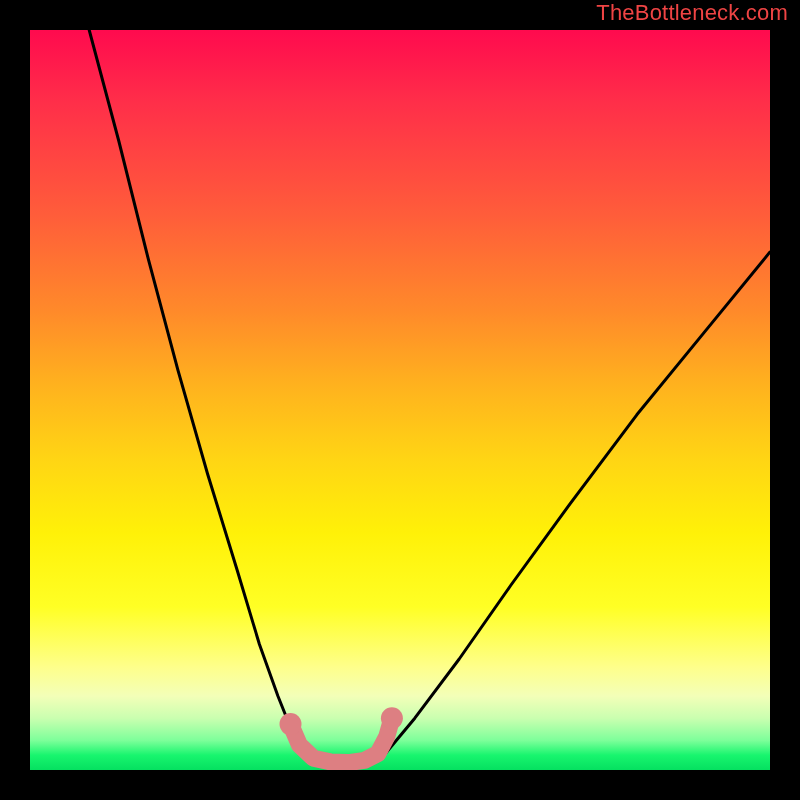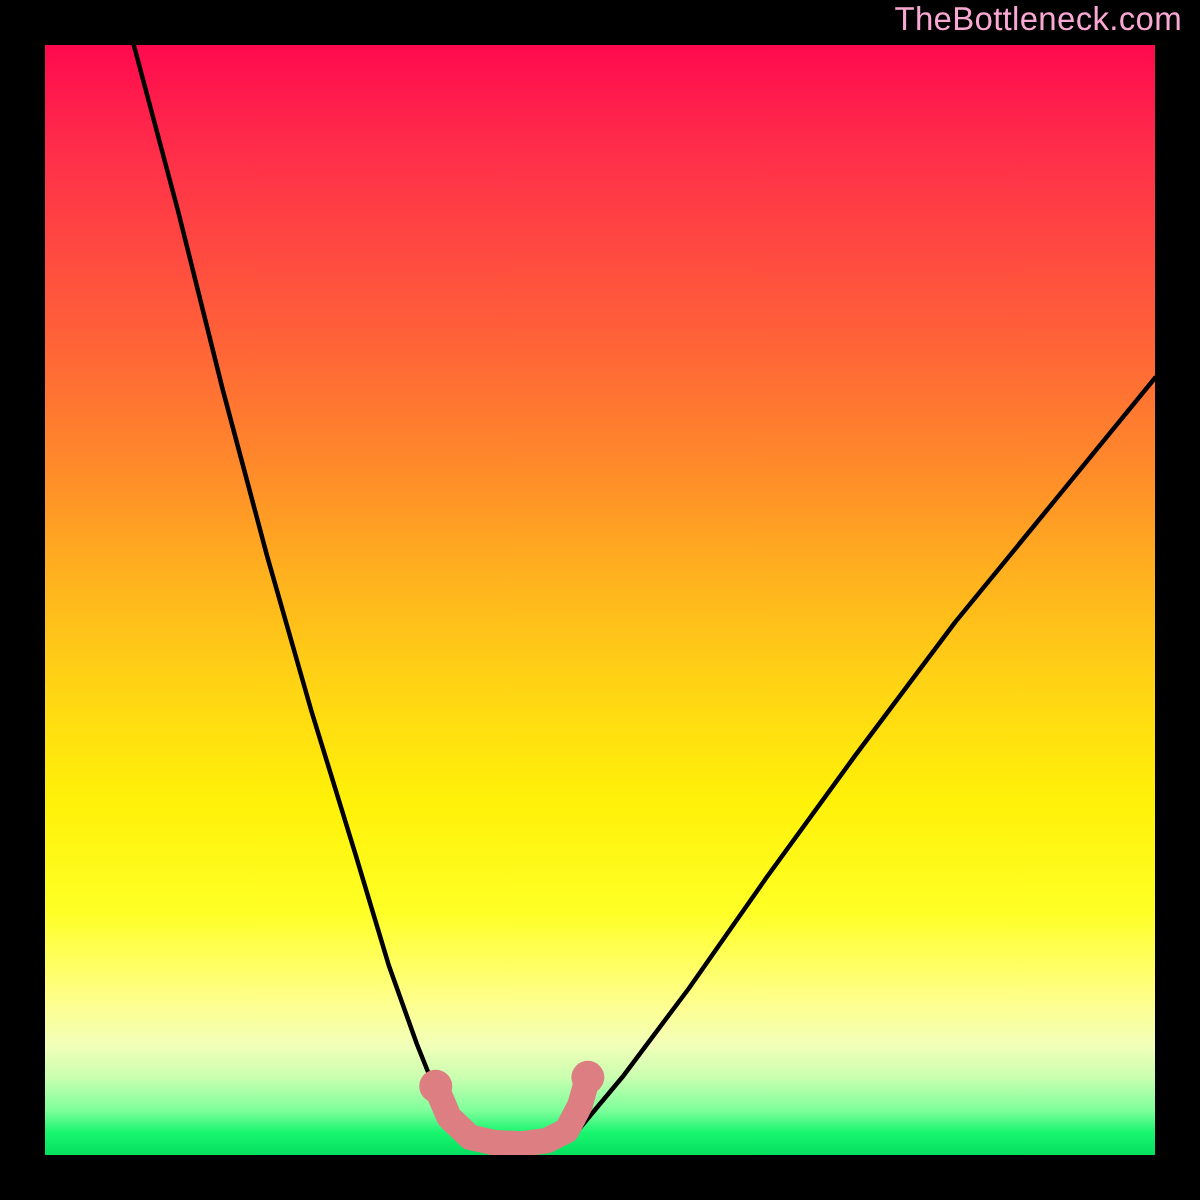--- a/index.html
+++ b/index.html
@@ -47,21 +47,21 @@
     );
   }
   .curve {
     position: absolute;
     inset: 0;
   }
   .watermark {
     position: absolute;
     top: 0;
     right: 12px;
-    color: #f9a8d4;
+    color: #ef4444;
     font-size: 22px;
     font-weight: 500;
     letter-spacing: 0.2px;
   }
 </style>
 </head>
 <body>
 
 <div class="frame">
 

